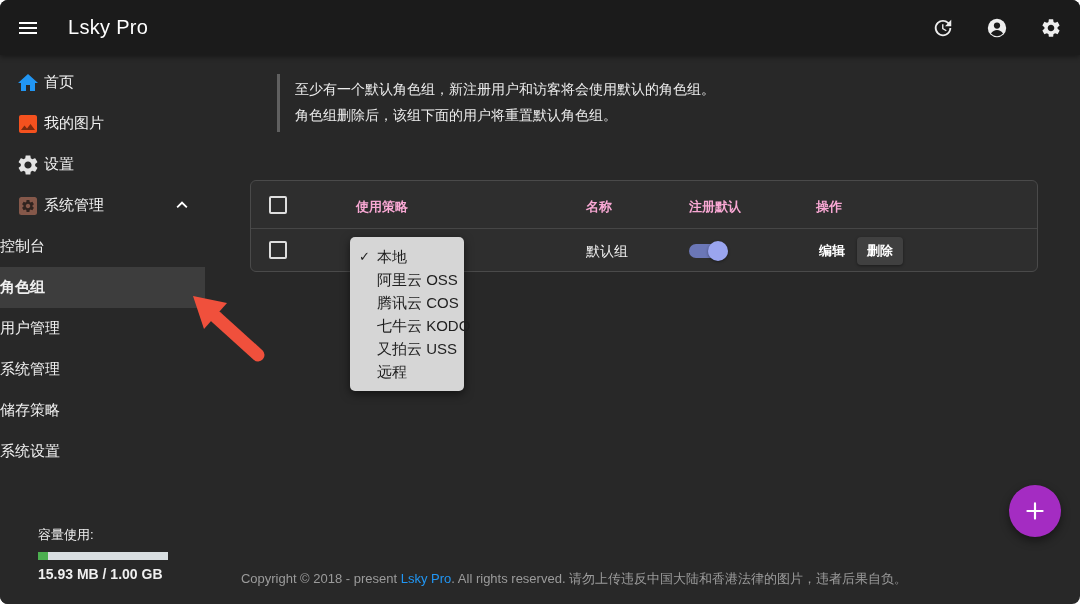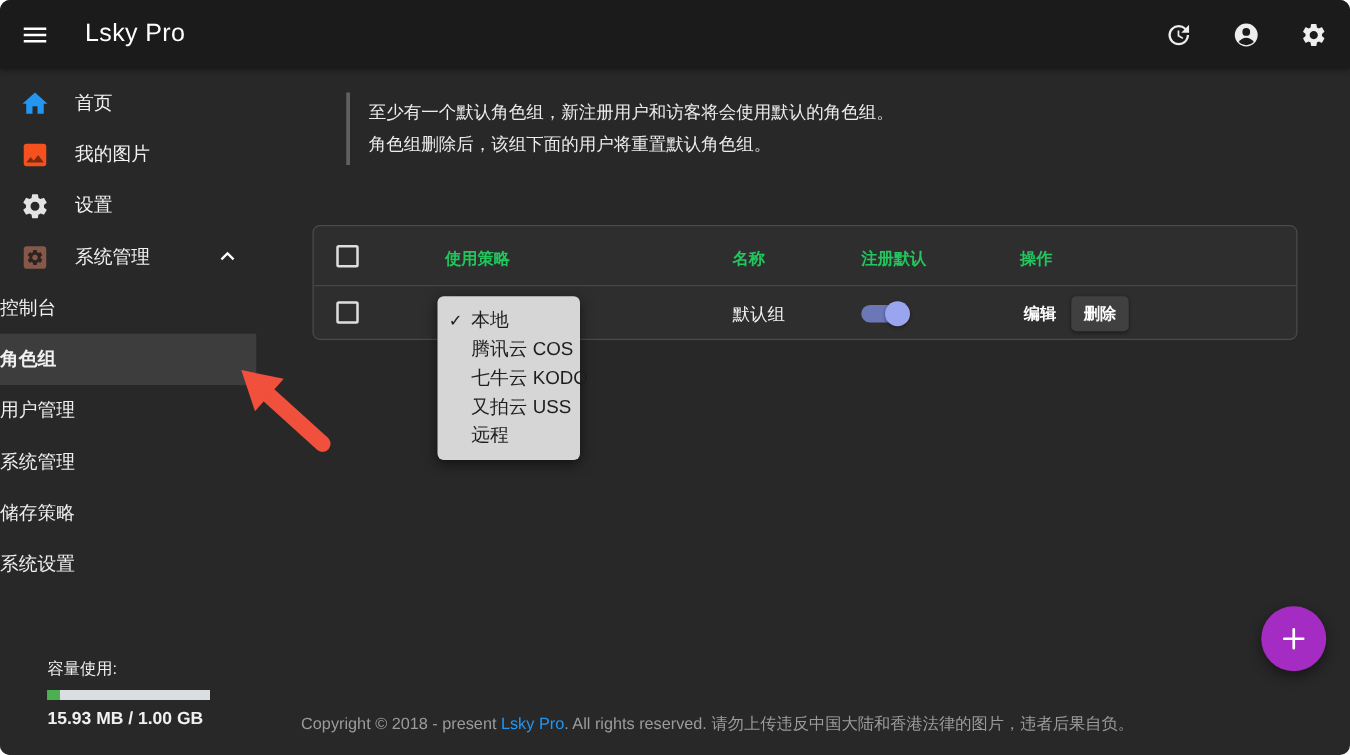--- a/index.html
+++ b/index.html
@@ -12,21 +12,21 @@
   .hamburger{margin-left:16px;width:24px;height:24px;cursor:pointer;}
   .app-title{color:#fff;font-size:20px;font-weight:500;margin-left:28px;letter-spacing:.3px;}
   .topbar-right{position:absolute;right:18px;top:0;height:55px;display:flex;align-items:center;gap:32px;}
   .topbar-icon{width:22px;height:22px;cursor:pointer;}
 
   
   .sidebar{position:absolute;left:0;top:55px;width:205px;bottom:0;background:#282828;z-index:10;}
   .nav{position:absolute;top:7px;left:0;right:0;}
   .nav-row{position:relative;height:41px;display:flex;align-items:center;padding-left:16px;cursor:pointer;color:#f2f2f2;font-size:15px;}
   .nav-row .nav-icon{width:24px;height:24px;flex:0 0 24px;}
-  .nav-row .nav-label{margin-left:20px;font-family:Liberation Mono, monospace;}
+  .nav-row .nav-label{margin-left:4px;font-family:Liberation Mono, monospace;}
   .sub-row{position:relative;height:41px;display:flex;align-items:center;cursor:pointer;color:#f0f0f0;font-size:15px;}
   .sub-row.active{background:#3d3d3d;font-weight:700;}
   .chevron{position:absolute;right:12px;top:9px;width:22px;height:22px;}
 
   .capacity{position:absolute;left:38px;bottom:22px;width:140px;color:#f0f0f0;}
   .capacity-label{font-size:13px;margin-bottom:8px;}
   .capacity-bar{width:130px;height:8px;background:#d8dee1;overflow:hidden;}
   .capacity-fill{height:100%;background:#4caf50;}
   .capacity-text{font-size:14px;font-weight:700;margin-top:6px;white-space:nowrap;}
 
@@ -34,21 +34,21 @@
   .notice{position:absolute;left:277px;top:74px;border-left:3px solid #606060;padding:2px 0 4px 15px;color:#ececec;font-size:14px;line-height:26px;z-index:5;}
 
   
   .gtable{position:absolute;left:250px;top:180px;width:788px;height:92px;background:#2e2e2e;
           border:1px solid #4a4a4a;border-radius:6px;z-index:5;}
   .gtable .hdr{position:absolute;left:0;top:0;right:0;height:48px;border-bottom:1px solid #464646;}
   .gtable .row{position:absolute;left:0;top:48px;right:0;height:43px;}
   .cbx{position:absolute;width:18px;height:18px;border:2px solid #dedede;border-radius:2px;cursor:pointer;background:transparent;}
   .hdr .cbx{left:18px;top:15px;}
   .row .cbx{left:18px;top:12px;}
-  .col-label{position:absolute;top:17px;color:#22c55e;font-size:13px;font-weight:700;white-space:nowrap;}
+  .col-label{position:absolute;top:17px;color:#f9a8d4;font-size:13px;font-weight:700;white-space:nowrap;}
   .cell-text{position:absolute;color:#f0f0f0;font-size:14px;white-space:nowrap;}
 
   .toggle{position:absolute;left:438px;top:15px;width:36px;height:14px;border-radius:7px;background:#6b77b7;cursor:pointer;}
   .toggle .thumb{position:absolute;right:-3px;top:-3px;width:20px;height:20px;border-radius:50%;background:#9aa5ef;box-shadow:0 1px 3px rgba(0,0,0,.4);}
 
   .edit-btn{position:absolute;left:568px;top:13px;color:#fff;font-size:13px;font-weight:700;cursor:pointer;background:none;border:none;padding:0;}
   .delete-btn{position:absolute;left:606px;top:8px;width:46px;height:28px;background:#404040;color:#fff;
               font-size:13px;font-weight:700;border:none;border-radius:4px;cursor:pointer;box-shadow:0 1px 3px rgba(0,0,0,.4);}
 
   
@@ -177,20 +177,23 @@
       <button class="delete-btn">删除</button>
     </div>
   </div>
 
   <div class="dropdown">
     <div class="dd-item">
       <span class="dd-check">✓</span>
       <span>本地</span>
     </div>
     <div class="dd-item">
+      <span>阿里云 OSS</span>
+    </div>
+    <div class="dd-item">
       <span>腾讯云 COS</span>
     </div>
     <div class="dd-item">
       <span>七牛云 KODO</span>
     </div>
     <div class="dd-item">
       <span>又拍云 USS</span>
     </div>
     <div class="dd-item">
       <span>远程</span>

